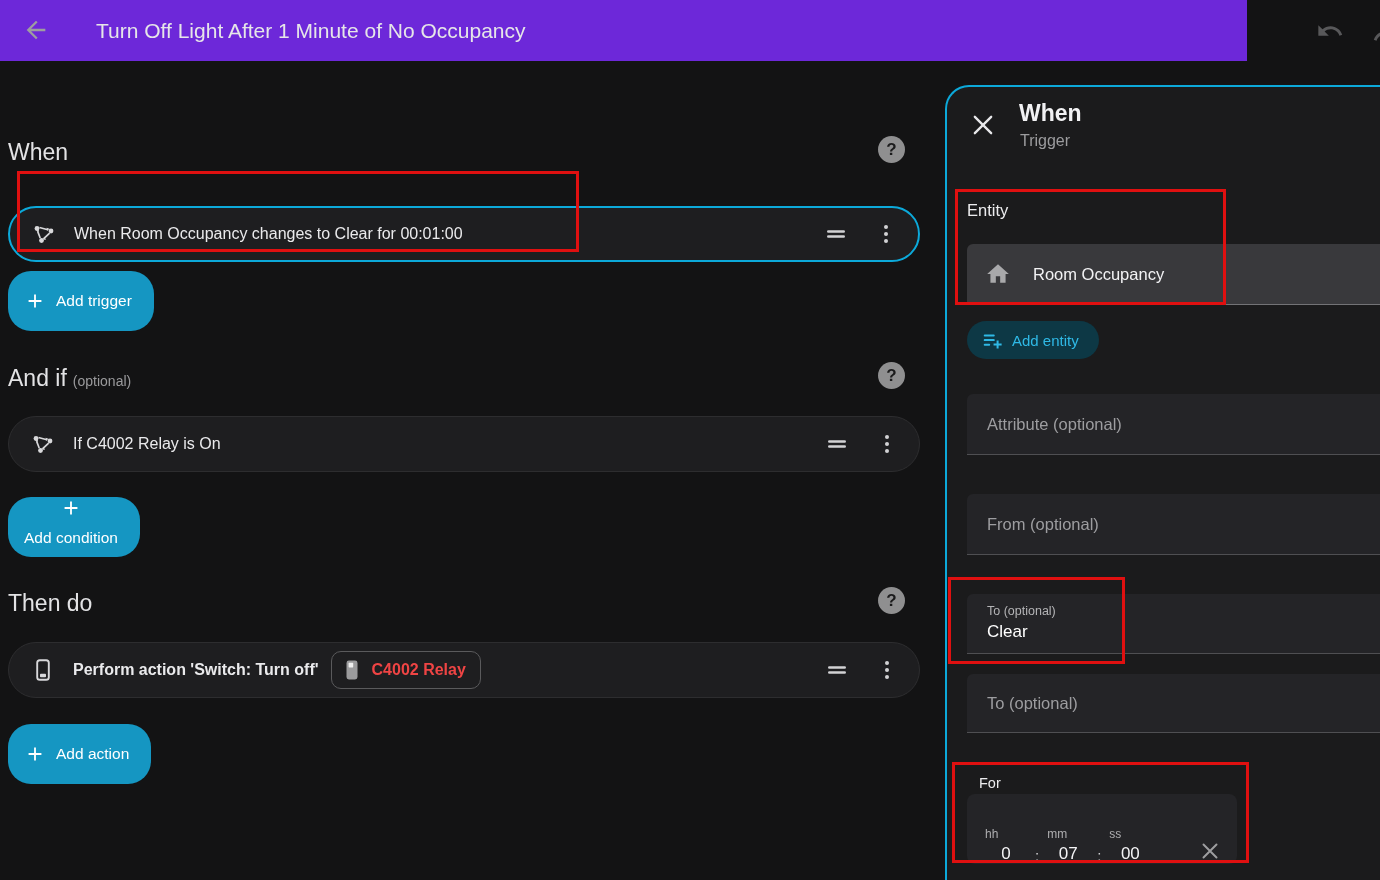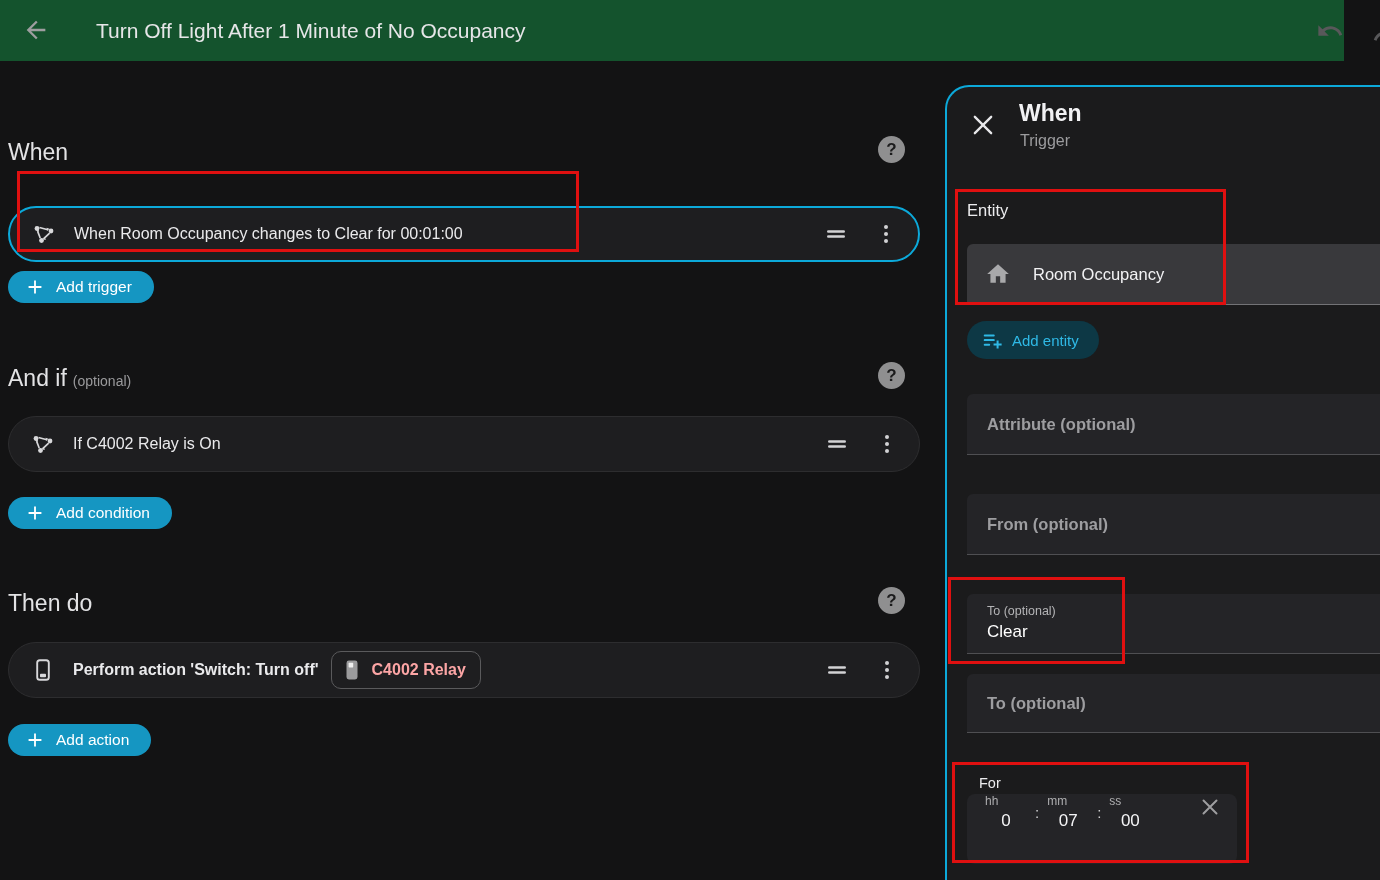--- a/index.html
+++ b/index.html
@@ -5,22 +5,22 @@
   * { margin:0; padding:0; box-sizing:border-box; }
   html,body { width:1380px; height:880px; overflow:hidden; }
   body {
     background:#131314;
     font-family:"Liberation Sans", sans-serif;
     color:#e4e4e6;
     position:relative;
   }
   
   .topbar {
-    position:absolute; left:0; top:0; width:1344px; height:61px;
-    background:#14532d;
+    position:absolute; left:0; top:0; width:1247px; height:61px;
+    background:#6d28d9;
   }
   .back-btn { position:absolute; left:22px; top:16px; width:28px; height:28px; cursor:pointer; }
   .page-title {
     position:absolute; left:96px; top:0; height:61px; line-height:61px;
     font-size:21px; font-weight:500; color:#e6e6e8; white-space:nowrap;
   }
   .undo-btn { position:absolute; left:1316px; top:17px; width:28px; height:28px; }
   .redo-sliver { position:absolute; left:1372px; top:22px; width:8px; height:20px; overflow:hidden; }
 
   
@@ -39,67 +39,67 @@
     background:#1e1e20; border:1px solid #2d2d2f; border-radius:28px;
     display:flex; align-items:center; cursor:pointer;
   }
   .row-card.selected { border:2px solid #0ca9da; }
   .row-icon { width:24px; height:24px; margin-left:22px; flex:none; }
   .row-text { margin-left:18px; font-size:16px; color:#eaeaec; white-space:nowrap; }
   .row-end { margin-left:auto; display:flex; align-items:center; }
   .drag-handle { width:24px; height:24px; margin-right:26px; cursor:grab; }
   .kebab { width:24px; height:24px; margin-right:20px; cursor:pointer; }
   .pill-btn {
-    position:absolute; left:8px; height:32px; border-radius:23px;
+    position:absolute; left:8px; height:60px; border-radius:23px;
     background:#1596c2; color:#ffffff; font-size:15.5px; font-weight:500;
     display:inline-flex; align-items:center; padding:0 22px 0 16px; gap:10px;
     border:none; cursor:pointer; white-space:nowrap;
     font-family:"Liberation Sans", sans-serif;
   }
   .chip {
     display:inline-flex; align-items:center; gap:8px;
     border:1px solid #5a5a5c; border-radius:10px; height:38px; padding:0 14px 0 8px;
-    margin-left:12px; color:#fca5a5; font-size:16px; cursor:pointer; white-space:nowrap;
+    margin-left:12px; color:#ef4444; font-size:16px; cursor:pointer; white-space:nowrap;
   }
 
   
   .panel {
     position:absolute; left:945px; top:85px; width:444px; height:800px;
     background:#1b1b1c;
     border-left:2px solid #0ca9da; border-top:2px solid #0ca9da;
     border-top-left-radius:24px;
   }
   .panel-close { position:absolute; left:22px; top:24px; width:28px; height:28px; cursor:pointer; }
   .panel-title { position:absolute; left:72px; top:13px; font-size:23px; font-weight:700; color:#f2f2f4; }
   .panel-subtitle { position:absolute; left:73px; top:45px; font-size:16px; color:#9c9c9e; }
   .entity-label { position:absolute; left:20px; top:114px; font-size:16.5px; color:#ececee; }
   .field {
     position:absolute; left:20px; width:424px; height:61px;
     background:#242427; border-radius:6px 6px 0 0;
     border-bottom:1px solid #4f4f52;
     display:flex; align-items:center; cursor:text;
   }
-  .field .placeholder { margin-left:20px; font-size:16.5px; color:#9d9da0;font-weight:bold; }
+  .field .placeholder { margin-left:20px; font-size:16.5px; color:#9d9da0; }
   .entity-field { background:#39393c; border-bottom:1px solid #737376; cursor:pointer; }
   .entity-field .home { width:26px; height:26px; margin-left:18px; flex:none; }
   .entity-field .val { margin-left:22px; font-size:16.5px; color:#f2f2f4; }
   .filled-field { display:block; height:60px; }
   .filled-field .flabel { margin:10px 0 0 20px; font-size:12.5px; color:#b4b4b6; }
   .filled-field .fval { margin:4px 0 0 20px; font-size:17px; font-weight:500; color:#ffffff; }
   .add-entity-btn {
     position:absolute; left:20px; top:234px; height:38px; border-radius:19px;
     background:#0d3845; color:#2fb9e6; font-size:15px; font-weight:500;
     display:inline-flex; align-items:center; gap:9px; padding:0 20px 0 14px;
     border:none; cursor:pointer; font-family:"Liberation Sans", sans-serif;
   }
   .for-label { position:absolute; left:32px; top:688px; font-size:14.5px; color:#ececee; }
   .time-box {
     position:absolute; left:20px; top:707px; width:270px; height:70px;
     background:#242427; border-radius:8px;
-    display:flex; align-items:flex-start; padding:0 14px 0 16px;
+    display:flex; align-items:flex-end; padding:0 14px 0 16px;
   }
   .time-col { width:46px; display:flex; flex-direction:column; }
   .time-unit { font-size:12px; color:#aeaeb0; margin-left:2px; }
   .time-val { font-size:17px; font-weight:500; color:#f4f4f6; text-align:center; margin-top:3px; cursor:text; }
   .time-sep { font-size:15px; color:#cfcfd1; margin:10px 6px 0 6px; }
   .time-clear { width:26px; height:26px; margin-left:auto; cursor:pointer; }
 
   
   .red-box { position:absolute; border:3px solid #e01010; pointer-events:none; }
 </style>
@@ -189,21 +189,21 @@
       <rect x="3" y="13.2" width="18" height="2.6" rx="1.3" fill="#d2d2d4"></rect>
     </svg>
     <svg class="kebab" viewBox="0 0 24 24">
       <circle cx="12" cy="5" r="2" fill="#d2d2d4"></circle>
         <circle cx="12" cy="12" r="2" fill="#d2d2d4"></circle>
         <circle cx="12" cy="19" r="2" fill="#d2d2d4"></circle>
     </svg>
   </span>
 </div>
 
-<button class="pill-btn" style="top:497px;">
+<button class="pill-btn" style="top:497px;flex-direction:column;">
   <svg width="22" height="22" viewBox="0 0 24 24">
       <path fill="#ffffff" d="M11 5h2v6h6v2h-6v6h-2v-6H5v-2h6z"></path>
     </svg>
   <span>Add condition</span>
 </button>
 
 <div class="section-heading" style="top:590px;">Then do</div>
 <div class="help-icon" style="top:587px;">?</div>
 
 <div class="row-card" style="top:642px;font-weight:bold;">

